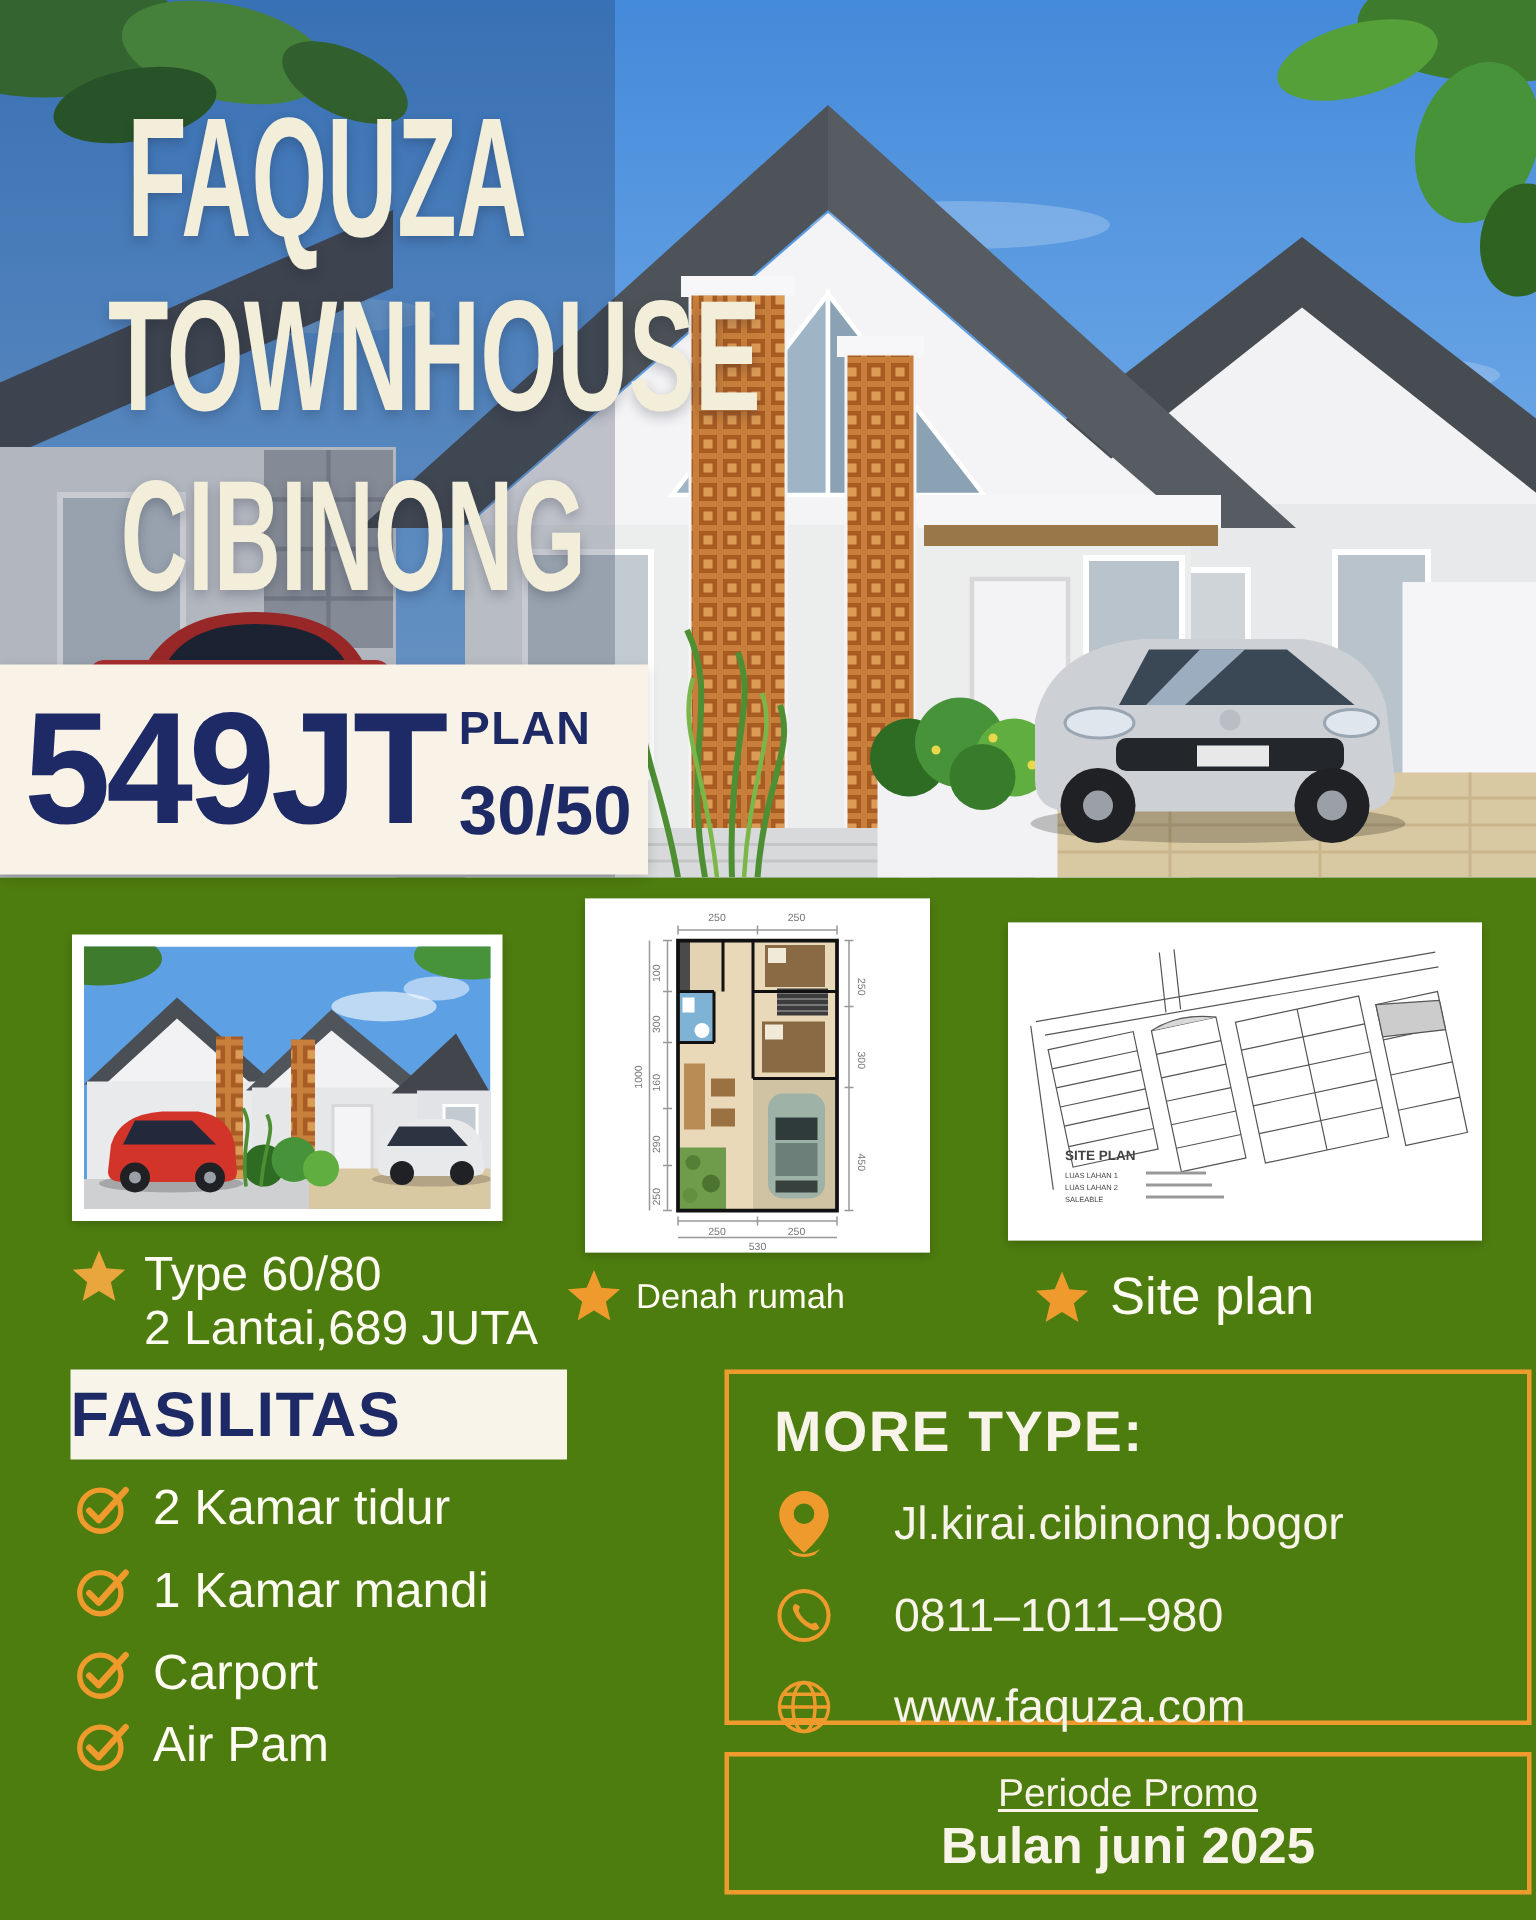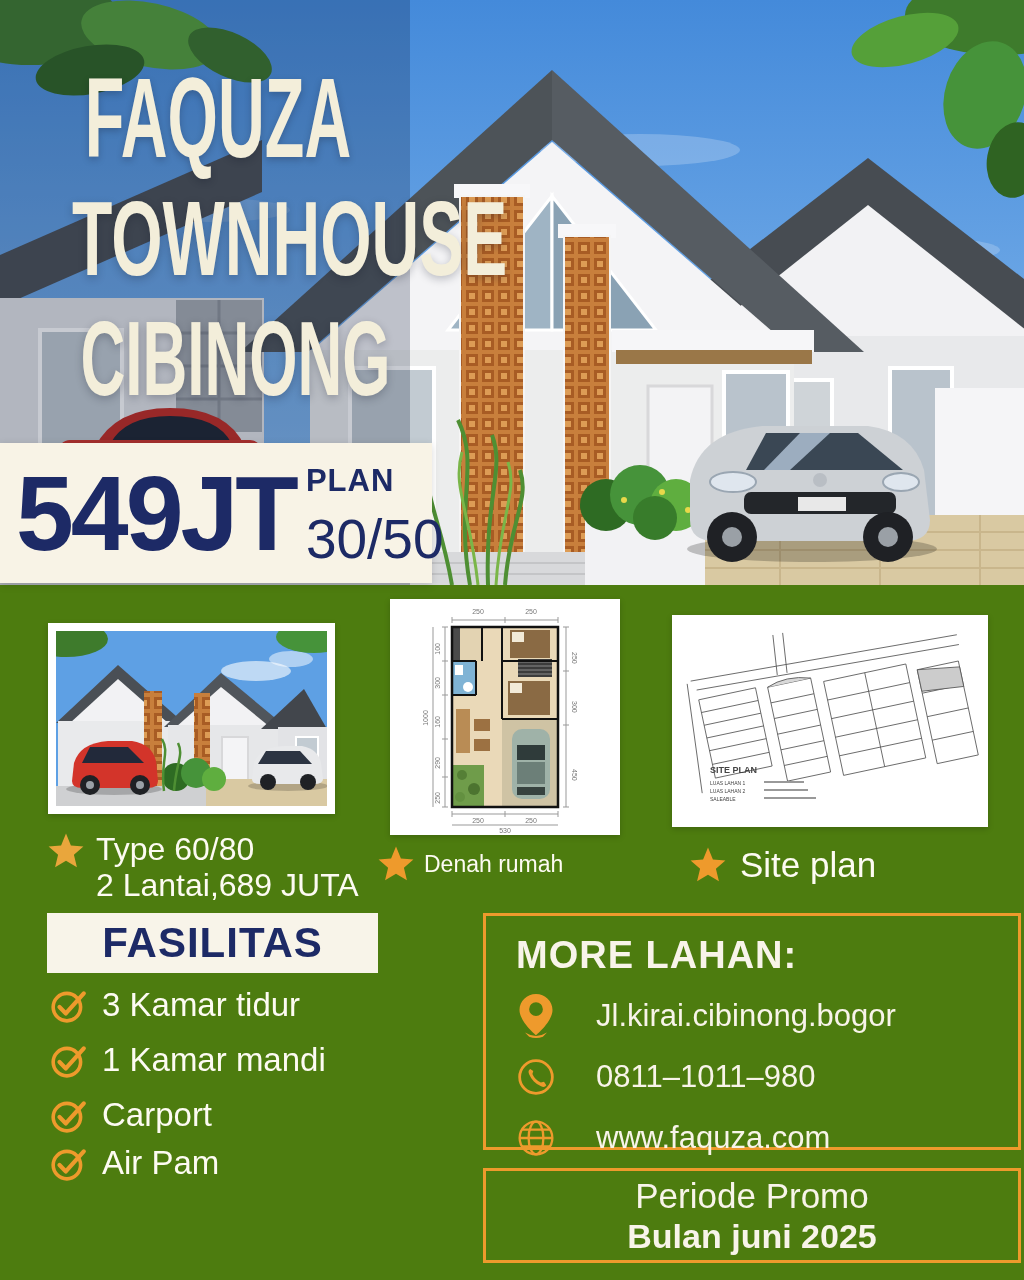--- a/index.html
+++ b/index.html
@@ -18,60 +18,60 @@
   #title3{top:298px;font-size:100px;transform:scale(.62,1.05);transform-origin:center top;}
 
   
   #price-badge{left:0;top:443px;width:432px;height:140px;background:#f8f3e6;
                display:flex;align-items:center;justify-content:flex-start;
                box-shadow:0 2px 8px rgba(0,0,0,.15);}
   #price-main{font-size:104px;font-weight:800;color:#1d2a66;letter-spacing:-3px;
               margin-left:16px;transform:scaleY(1.02);}
   #price-type{margin-left:10px;color:#1d2a66;line-height:1.0;padding-top:6px;}
   #price-type .t1{font-size:31px;font-weight:700;letter-spacing:1px;}
-  #price-type .t2{font-size:55px;font-weight:400;margin-top:16px;}
+  #price-type .t2{font-size:46px;font-weight:700;margin-top:16px;}
 
   
   .card{background:#ffffff;box-shadow:0 2px 6px rgba(0,0,0,.18);}
   #card-photo{left:48px;top:623px;width:287px;height:191px;padding:0;}
   #card-photo svg{margin:8px;display:block;}
   #card-plan{left:390px;top:599px;width:230px;height:236px;}
   #card-site{left:672px;top:615px;width:316px;height:212px;}
 
   
   .caption{color:#fdfbf2;font-size:32px;display:flex;align-items:flex-start;}
   .caption .star{flex:0 0 auto;}
   #cap-photo{left:46px;top:832px;width:320px;}
   #cap-photo .lines{margin-left:10px;line-height:1.12;}
   #cap-plan{left:376px;top:845px;font-size:23px;align-items:center;}
   #cap-plan .star{margin-right:8px;}
   #cap-site{left:688px;top:845px;font-size:35px;align-items:center;}
   #cap-site .star{margin-right:12px;}
 
   
   #fasilitas-bar{left:47px;top:913px;width:331px;height:60px;background:#f8f4e9;
-                 display:flex;align-items:center;justify-content:center;}
+                 display:flex;align-items:center;}
   #fasilitas-bar span{color:#1d2a66;font-size:42px;font-weight:800;letter-spacing:1px;}
   .check-item{left:50px;display:flex;align-items:center;color:#fdfbf2;font-size:33px;}
   .check-item svg{margin-right:14px;flex:0 0 auto;}
   #chk0{top:986px;} #chk1{top:1041px;} #chk2{top:1096px;} #chk3{top:1144px;}
 
   
   #more-info{left:483px;top:913px;width:538px;height:237px;border:3px solid #ee9a2c;
              box-sizing:border-box;padding:18px 0 0 30px;}
   #more-info h2{margin:0;color:#f8f4e9;font-size:38px;font-weight:800;letter-spacing:1px;}
   .info-row{display:flex;align-items:center;color:#f8f4e9;font-size:31px;margin-top:17px;gap:24px;}
   .info-row .ic{width:40px;height:44px;margin-right:16px;display:flex;
                 align-items:center;justify-content:center;flex:0 0 auto;}
 
   
   #promo{left:483px;top:1168px;width:538px;height:95px;border:3px solid #ee9a2c;
          box-sizing:border-box;display:flex;flex-direction:column;
          align-items:center;justify-content:center;color:#f8f4e9;}
-  #promo .p1{font-size:35px;}
+  #promo .p1{font-size:26px;text-decoration:underline;}
   #promo .p2{font-size:34px;font-weight:800;margin-top:1px;}
 </style>
 </head>
 <body>
 
 <div class="poster">
 
   <div id="hero" class="abs">
     <svg width="1024" height="585" viewBox="0 0 1024 585">
       <defs>
@@ -349,21 +349,21 @@
 
   <div id="fasilitas-bar" class="abs">
     <span>FASILITAS</span>
   </div>
 
   <div id="chk0" class="abs check-item">
     <svg width="38" height="38" viewBox="0 0 36 36">
       <circle cx="16" cy="20" r="13" fill="none" stroke="#ee9a2c" stroke-width="3.4"></circle>
       <path d="M9 20 l6 6 L32 7" fill="none" stroke="#ee9a2c" stroke-width="4" stroke-linecap="round" stroke-linejoin="round"></path>
     </svg>
-    <span>3 Kamar tidur</span>
+    <span>2 Kamar tidur</span>
   </div>
   <div id="chk1" class="abs check-item">
     <svg width="38" height="38" viewBox="0 0 36 36">
       <circle cx="16" cy="20" r="13" fill="none" stroke="#ee9a2c" stroke-width="3.4"></circle>
       <path d="M9 20 l6 6 L32 7" fill="none" stroke="#ee9a2c" stroke-width="4" stroke-linecap="round" stroke-linejoin="round"></path>
     </svg>
     <span>1 Kamar mandi</span>
   </div>
   <div id="chk2" class="abs check-item">
     <svg width="38" height="38" viewBox="0 0 36 36">
@@ -374,21 +374,21 @@
   </div>
   <div id="chk3" class="abs check-item">
     <svg width="38" height="38" viewBox="0 0 36 36">
       <circle cx="16" cy="20" r="13" fill="none" stroke="#ee9a2c" stroke-width="3.4"></circle>
       <path d="M9 20 l6 6 L32 7" fill="none" stroke="#ee9a2c" stroke-width="4" stroke-linecap="round" stroke-linejoin="round"></path>
     </svg>
     <span>Air Pam</span>
   </div>
 
   <div id="more-info" class="abs">
-    <h2>MORE LAHAN:</h2>
+    <h2>MORE TYPE:</h2>
     <div class="info-row">
       <span class="ic">
         <svg width="34" height="44" viewBox="0 0 24 32">
           <path d="M12 0 C5.4 0 0 5.2 0 11.6 C0 20 12 30 12 30 S24 20 24 11.6 C24 5.2 18.6 0 12 0 Z M12 16 a5 5 0 1 1 0-10 a5 5 0 0 1 0 10 Z" fill="#ee9a2c"></path>
           <path d="M4 28 q8 5 16 0 l-3 3 q-5 2 -10 0 Z" fill="#ee9a2c"></path>
         </svg>
       </span>
       <span>Jl.kirai.cibinong.bogor</span>
     </div>
     <div class="info-row">

